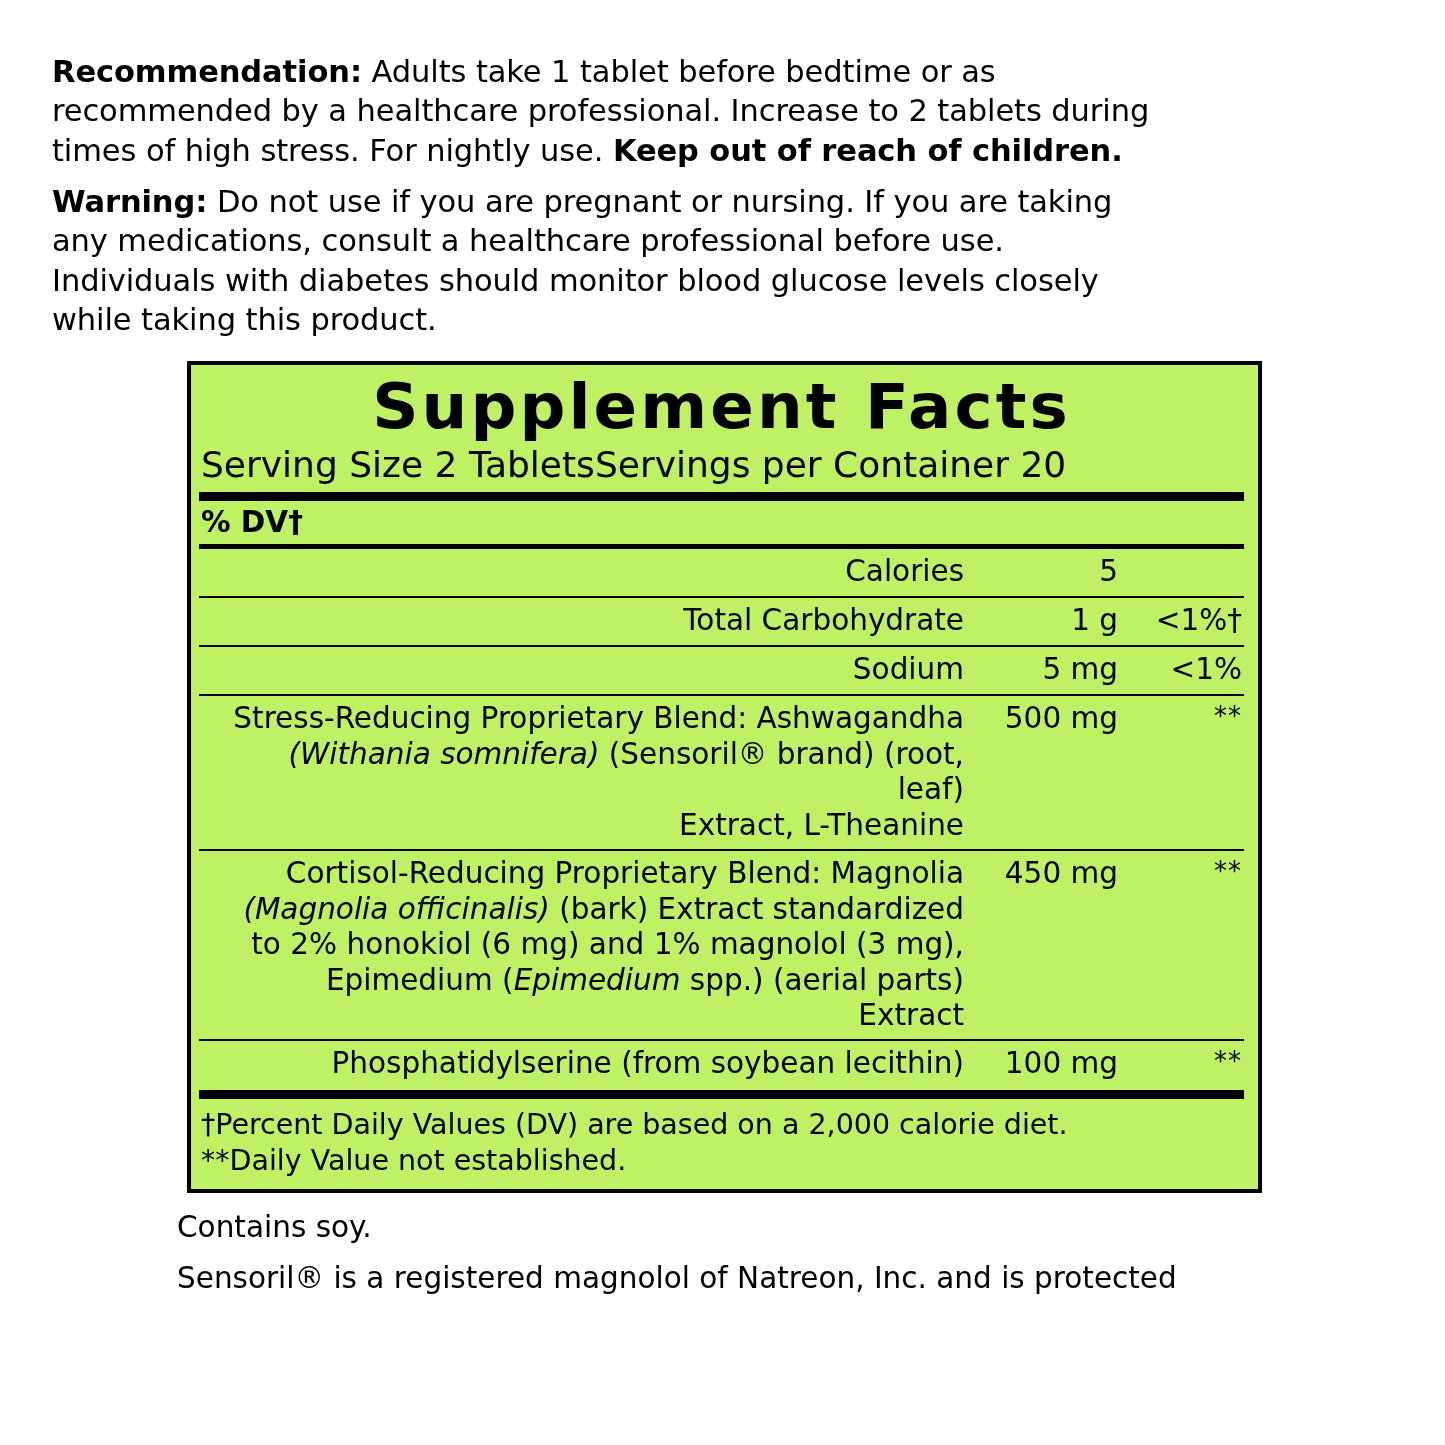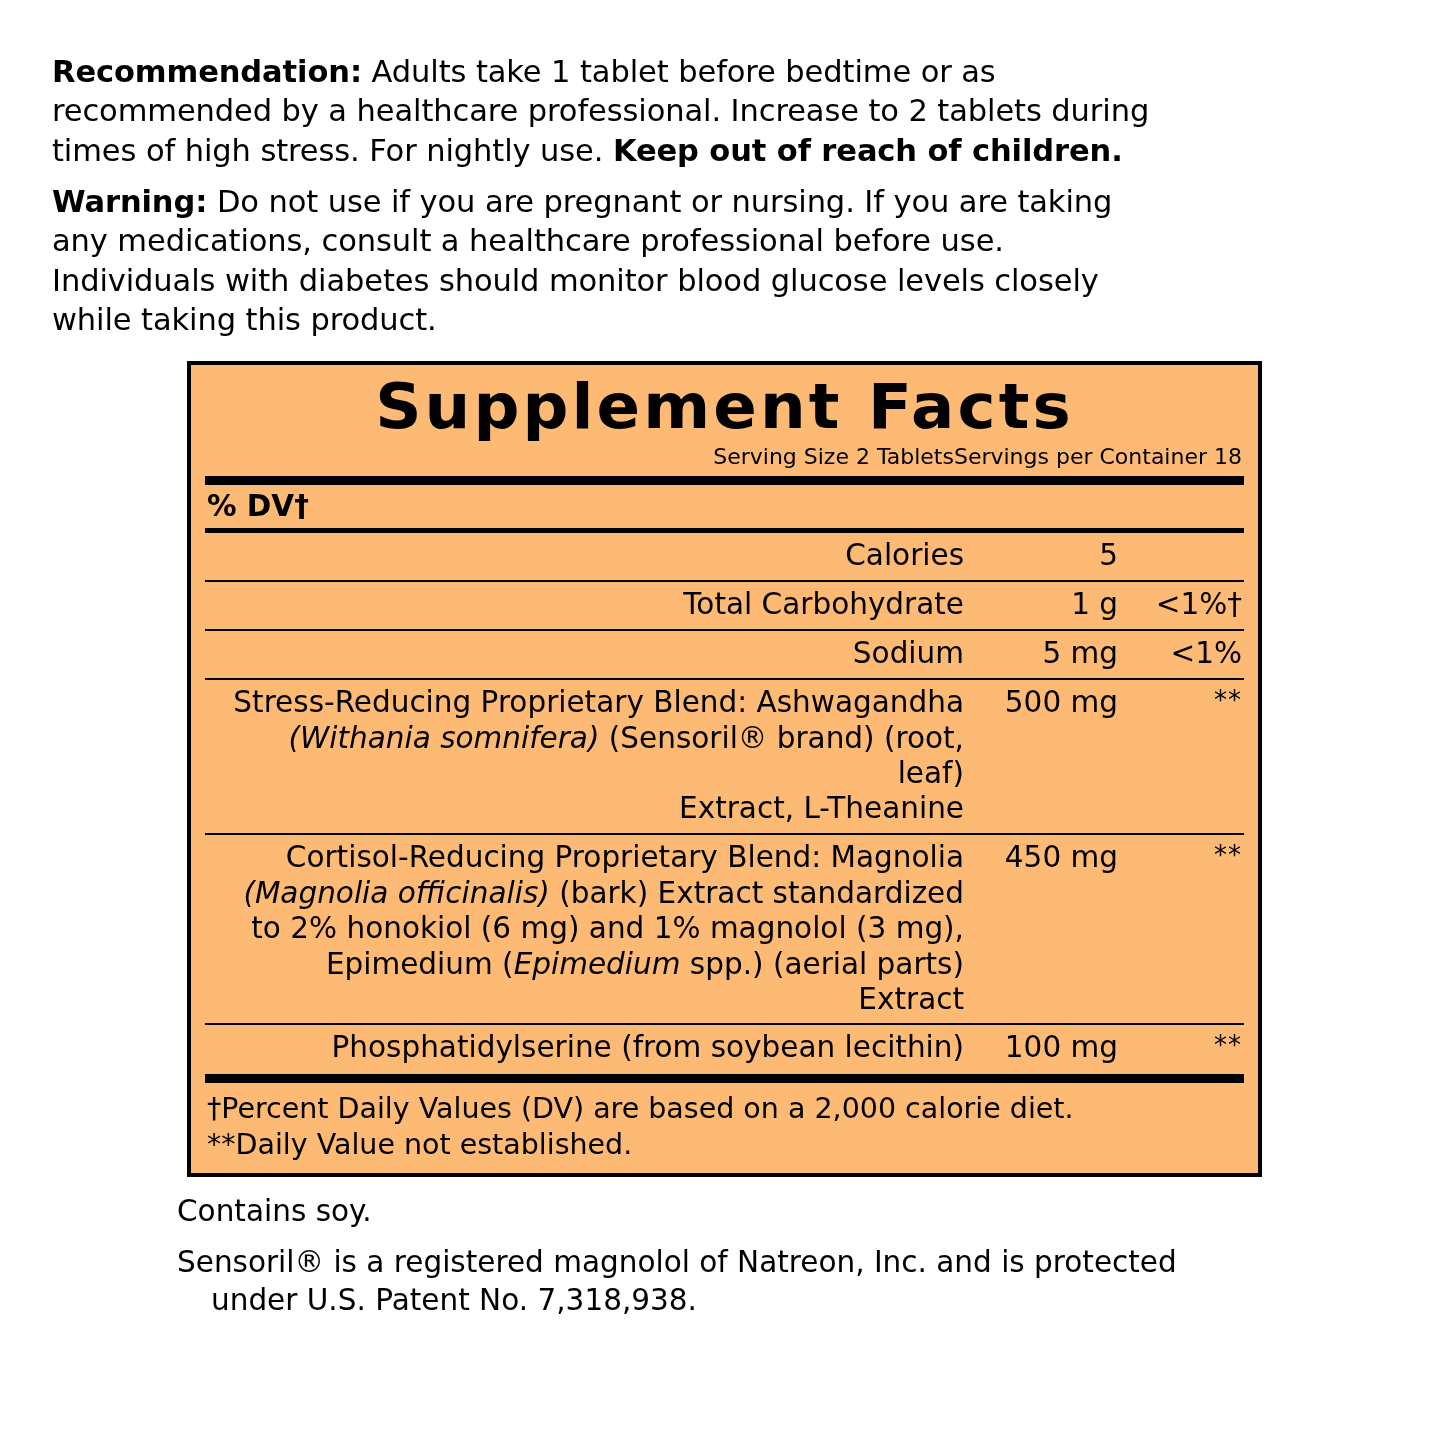--- a/index.html
+++ b/index.html
@@ -37,39 +37,39 @@
   .intro .strong {
     font-weight: bold;
   }
 
   
   .panel {
     margin: 22px 0 0 135px;
     width: 1075px;
     box-sizing: border-box;
     border: 4px solid #000;
-    padding: 6px 14px 10px 14px;
-    background: #fdba74;
+    padding: 6px 14px 10px 8px;
+    background: #bef264;
   }
   .sf-title {
     font-family: "DejaVu Sans", sans-serif;
     font-weight: bold;
     font-size: 63px;
     line-height: 1.0;
     letter-spacing: 3.0px;
     text-align: center;
     white-space: nowrap;
     margin: 4px 0 6px 0;
     transform: scaleX(1.02);
     transform-origin: center;
   }
   .serving-row {
     display: flex;
-    justify-content: flex-end;
-    font-size: 22px;
+    justify-content: flex-start;
+    font-size: 36px;
     line-height: 1.15;
     padding: 0 2px 4px 2px;
   }
   .rule-thick {
     border-top: 9px solid #000;
     margin: 2px 0 0 0;
   }
   .rule-med {
     border-top: 5px solid #000;
     margin: 0;
@@ -164,21 +164,21 @@
       <span class="lead">Warning:</span><span> Do not use if you are pregnant or nursing. If you are taking any medications, consult a healthcare professional before use. Individuals with diabetes should monitor blood glucose levels closely while taking this product.</span>
     </p>
   </div>
 
   <div class="panel">
 
     <div class="sf-title">Supplement Facts</div>
 
     <div class="serving-row">
       <span>Serving Size 2 Tablets</span>
-      <span>Servings per Container 18</span>
+      <span>Servings per Container 20</span>
     </div>
 
     <div class="rule-thick"></div>
 
     <div class="amount-row">
       <span>% DV†</span>
     </div>
 
     <div class="rule-med"></div>
 
@@ -235,17 +235,16 @@
       <div>†Percent Daily Values (DV) are based on a 2,000 calorie diet.</div>
       <div>**Daily Value not established.</div>
     </div>
 
   </div>
 
   <div class="bottom">
     <p>Contains soy.</p>
     <p class="hang">
       <span>Sensoril® is a registered magnolol of Natreon, Inc. and is protected</span>
-      <span class="indent2">under U.S. Patent No. 7,318,938.</span>
     </p>
   </div>
 
 </div>
 
 </body></html>

